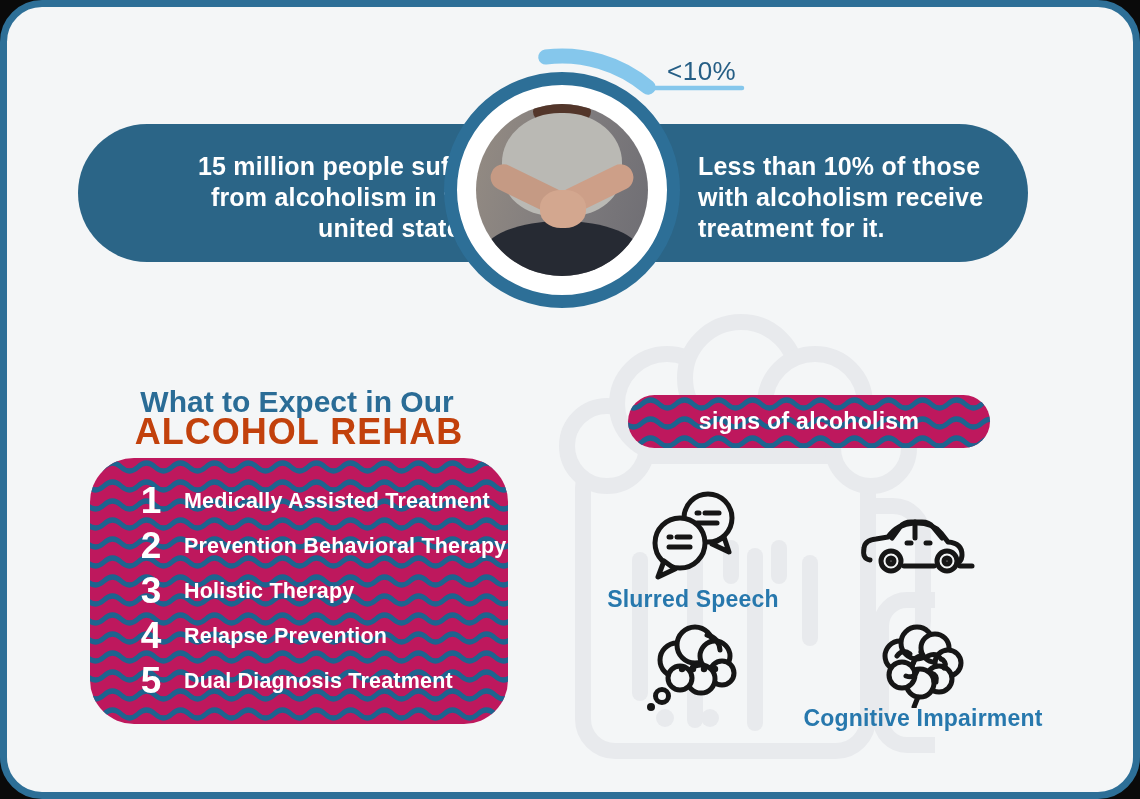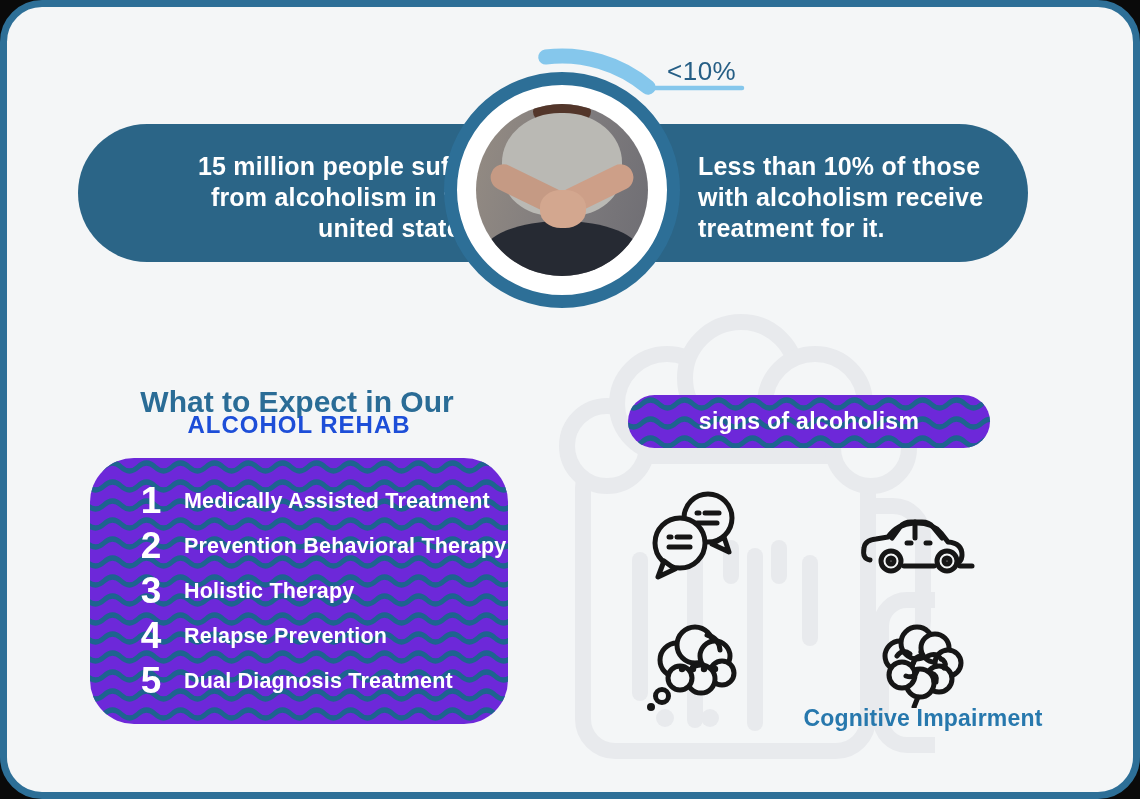--- a/index.html
+++ b/index.html
@@ -47,23 +47,23 @@
     font-size:26px;font-weight:normal;letter-spacing:.5px;white-space:nowrap;
   }
 
   
   .heading-line1{
     position:absolute;left:290px;top:378px;transform:translateX(-50%);
     color:#2a6c96;font-size:30px;font-weight:bold;white-space:nowrap;
   }
   .heading-line2{
     position:absolute;left:292px;top:404px;transform:translateX(-50%);
-    color:#1d4ed8;font-size:24px;font-weight:bold;letter-spacing:1px;white-space:nowrap;
-  }
-  .wave-box{background:#6d28d9;overflow:hidden;}
+    color:#c2410c;font-size:36px;font-weight:bold;letter-spacing:1px;white-space:nowrap;
+  }
+  .wave-box{background:#be185d;overflow:hidden;}
   .rehab-box{
     position:absolute;left:83px;top:451px;width:418px;height:266px;
     border-radius:44px;z-index:1;
   }
   svg.waves{position:absolute;inset:0;}
   svg.waves path{fill:none;stroke:#1d648f;stroke-width:5;stroke-linecap:round;}
   .rehab-list{
     position:relative;z-index:2;height:100%;display:flex;flex-direction:column;
     justify-content:center;gap:11px;padding-left:44px;box-sizing:border-box;
   }
@@ -210,20 +210,21 @@
     <path class="lnf" d="M79 49 L84 64 L67 56 Z"></path>
     <path class="ln" d="M52 25 h2"></path>
     <path class="ln" d="M60 25 h14"></path>
     <path class="ln" d="M52 35 h20"></path>
     <circle class="lnf" cx="35" cy="55" r="25"></circle>
     <path class="lnf" d="M19 73 L13 89 L30 81 Z"></path>
     <path class="ln" d="M24 49 h2"></path>
     <path class="ln" d="M32 49 h13"></path>
     <path class="ln" d="M24 59 h21"></path>
   </svg>
+  <div class="sign-label" style="left:686px;top:579px">Slurred Speech</div>
 
   <svg class="sign-icon" style="left:851px;top:498px" width="120" height="75" viewBox="0 0 120 75">
     <path class="ln" d="M12 55 q-8 -1 -6 -12 q1 -8 12 -9 l12 -2 q9 -13 26 -14 q18 -1 27 10 l7 9 q14 1 14 13 q0 8 -10 10 l-4 0"></path>
     <path class="ln" d="M34 33 l8 -11 q4 -5 11 -5 h11 q7 0 11 5 l9 11"></path>
     <path class="ln" d="M57 17 V33"></path>
     <circle class="lnf" cx="33" cy="56" r="10"></circle>
     <circle class="ln" cx="33" cy="56" r="3"></circle>
     <circle class="lnf" cx="89" cy="56" r="10"></circle>
     <circle class="ln" cx="89" cy="56" r="3"></circle>
     <path class="ln" d="M46 61 H76"></path>

